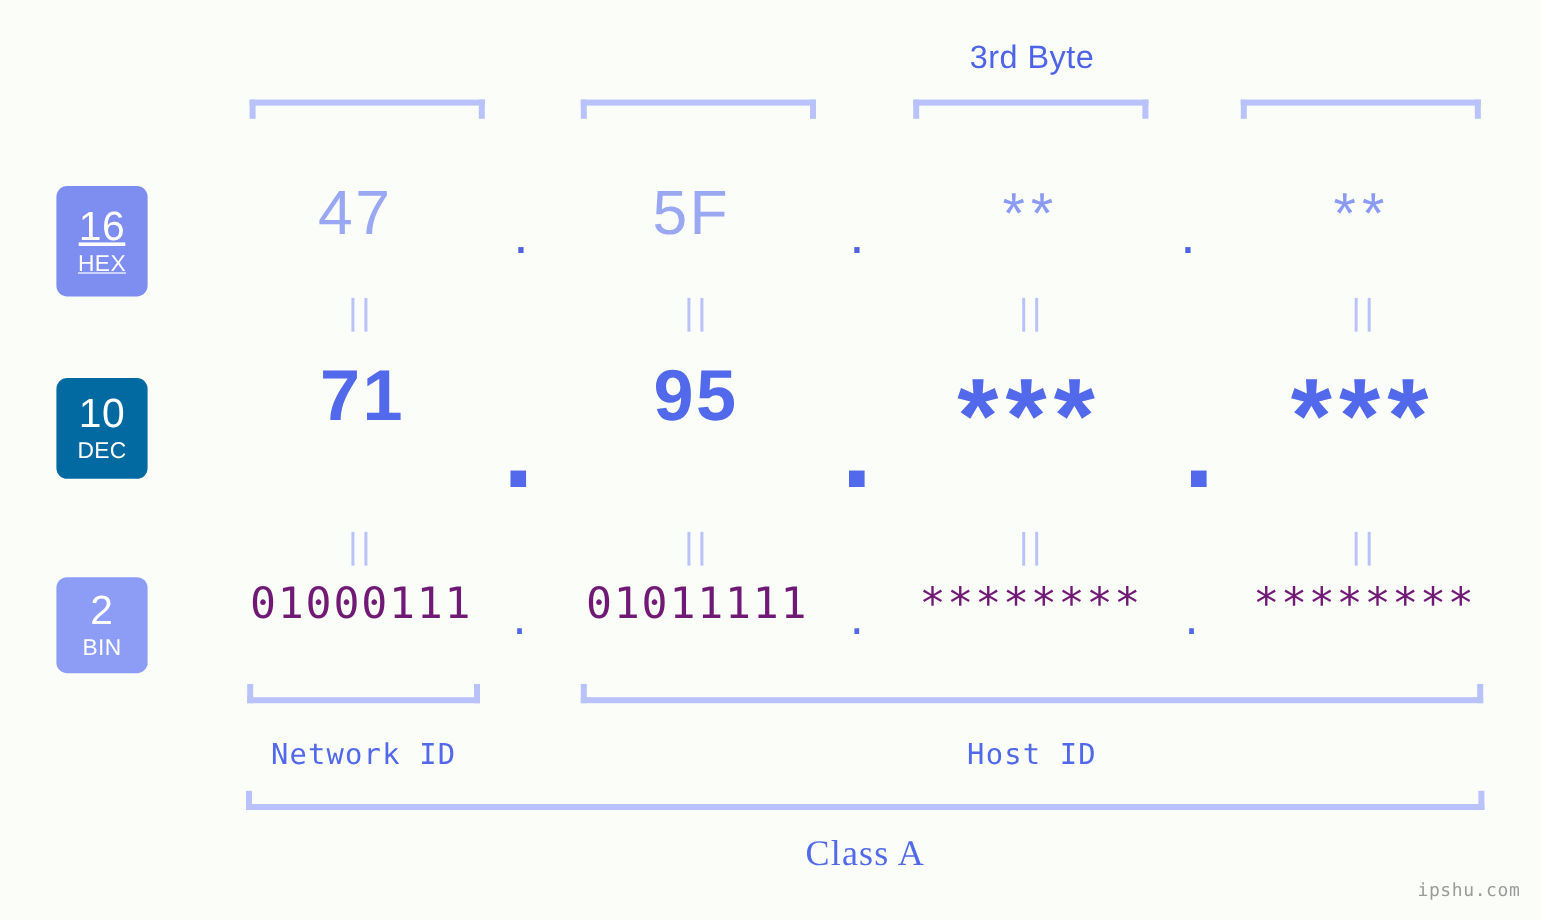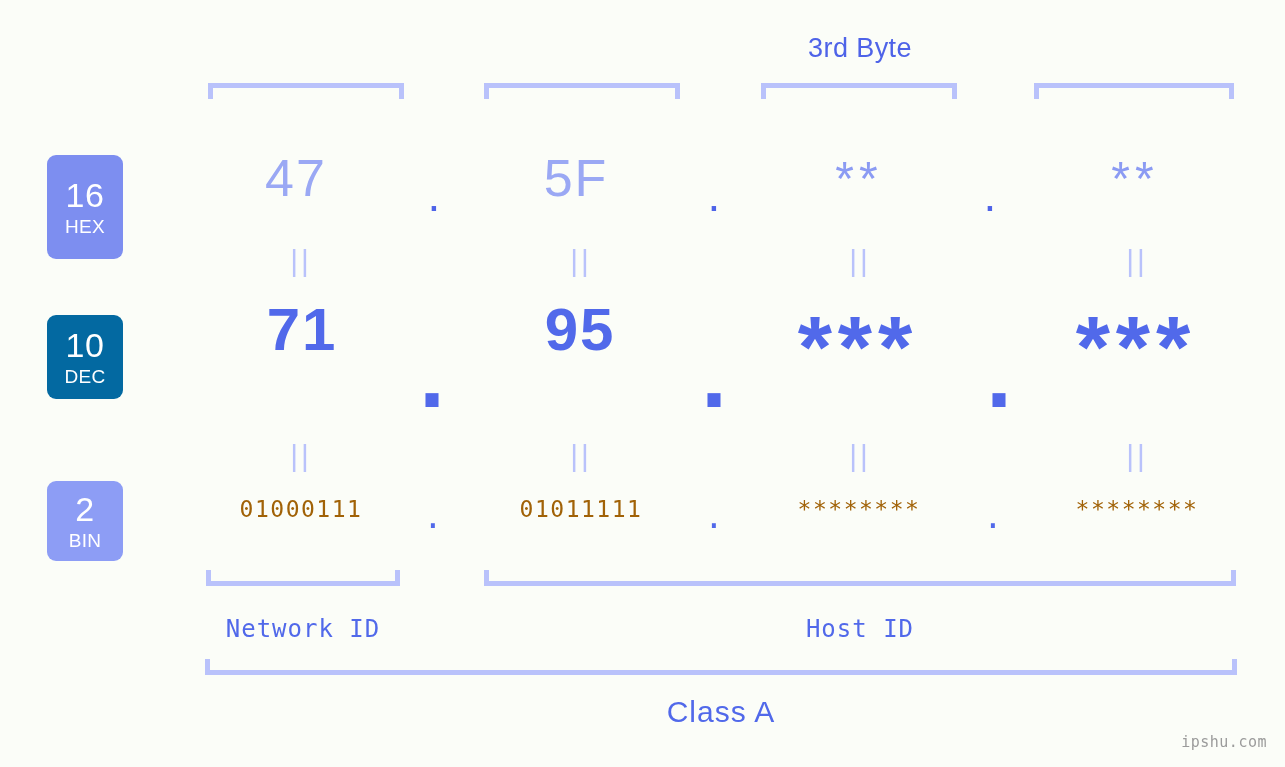--- a/index.html
+++ b/index.html
@@ -72,21 +72,21 @@
     font-size: 34px;
     font-weight: 400;
     letter-spacing: 0.5px;
   }
   .badge .nm {
     font-size: 19px;
     font-weight: 400;
     margin-top: 5px;
     letter-spacing: 0.3px;
   }
-  .badge.hex { top: 155px; height: 104px; background: #7d8ef0; }
+  .badge.hex { top: 155px; height: 92px; background: #7d8ef0; text-decoration: underline; }
   .badge.dec { top: 315px; height: 84px; background: #0369a1; }
   .badge.bin { top: 481px; height: 80px; background: #8d9df5; }
   .cell {
     position: absolute;
     text-align: center;
     white-space: nowrap;
     line-height: 1;
   }
 
   
@@ -151,24 +151,24 @@
     width: 44px;
     font-size: 92px;
     font-weight: bold;
     color: #5169ea;
     font-family: "Liberation Sans", sans-serif;
     line-height: 0.45;
   }
 
   
   .bin-val {
-    top: 498px;
+    top: 486px;
     width: 280px;
-    font-size: 23px;
-    color: #a16207;
+    font-size: 36px;
+    color: #701a75;
     font-family: "DejaVu Sans Mono", monospace;
     letter-spacing: 1.5px;
   }
   .bin-dot {
     top: 508px;
     width: 30px;
     font-size: 32px;
     color: #5169ea;
     font-family: "DejaVu Sans Mono", monospace;
     line-height: 0.6;
@@ -185,21 +185,21 @@
     white-space: nowrap;
   }
   .class-label {
     position: absolute;
     top: 695px;
     left: 205px;
     width: 1032px;
     text-align: center;
     font-size: 30px;
     color: #5169ea;
-    font-family: Liberation Sans, sans-serif;
+    font-family: Liberation Serif, serif;
     letter-spacing: 1px;
   }
   .watermark {
     position: absolute;
     right: 18px;
     bottom: 16px;
     font-size: 15px;
     color: #9b9b9b;
     font-family: "DejaVu Sans Mono", monospace;
     letter-spacing: 0.5px;

